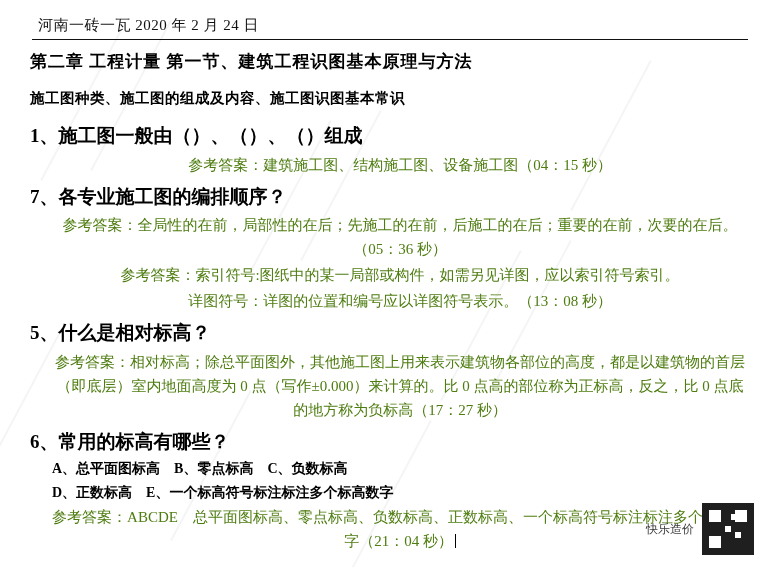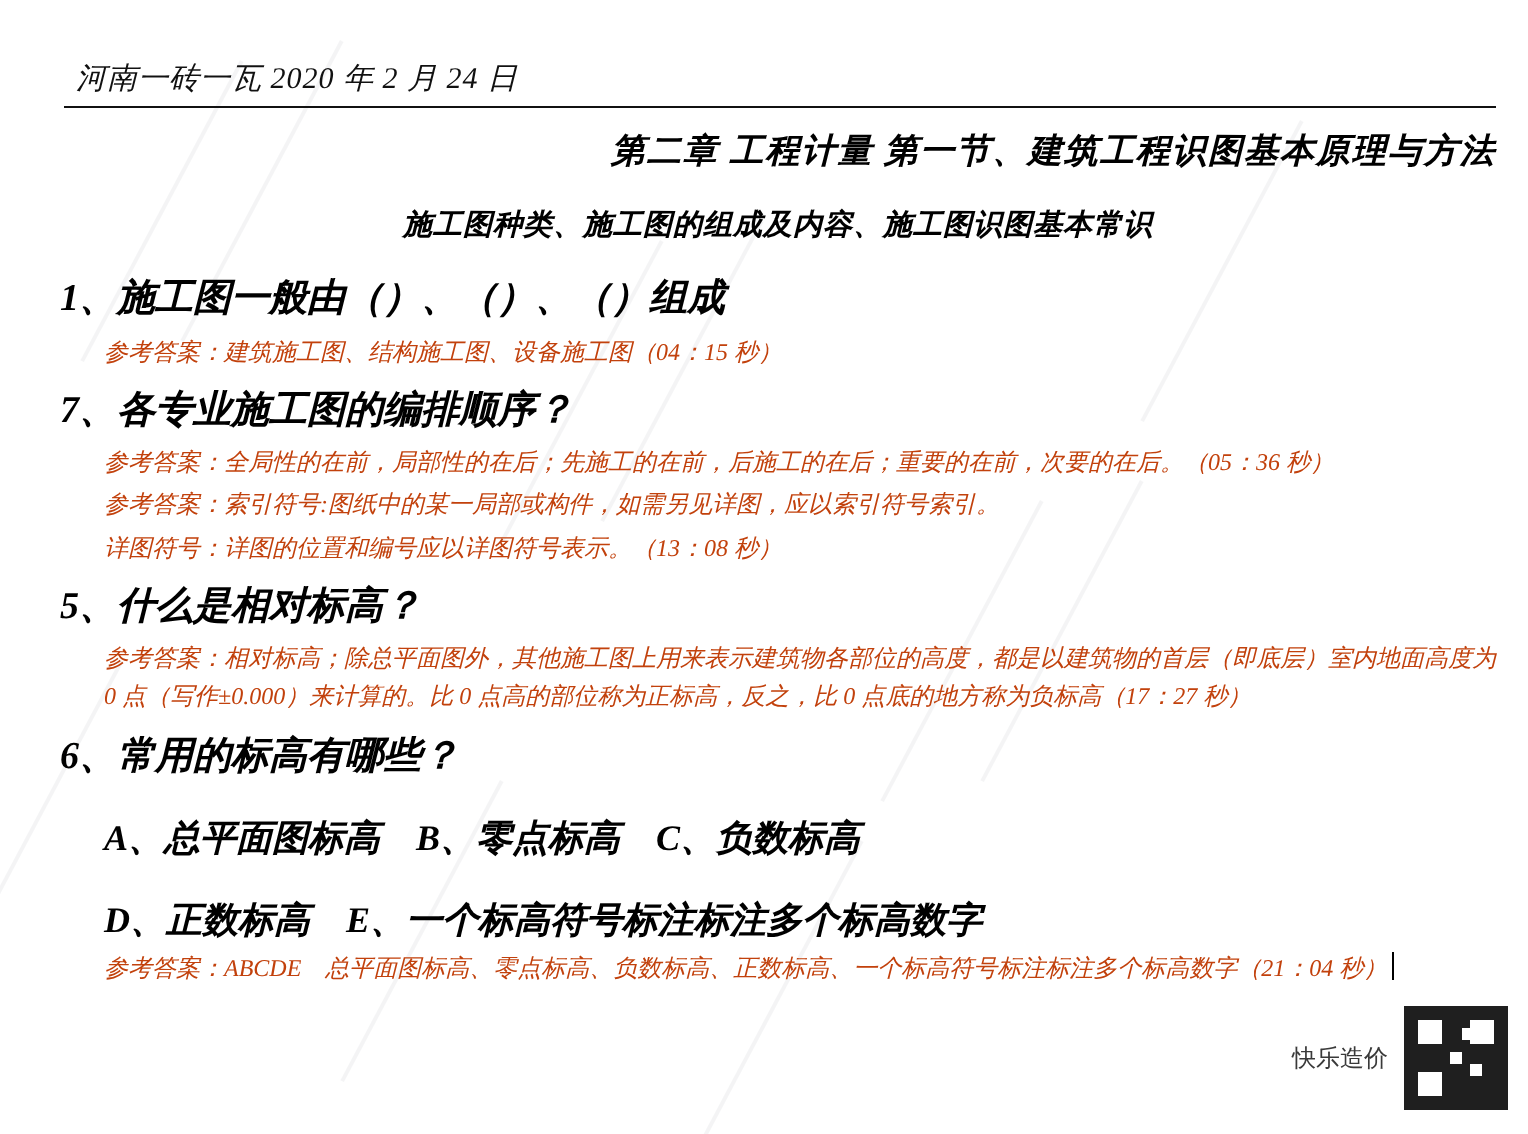--- a/index.html
+++ b/index.html
@@ -27,69 +27,69 @@
   .wm-stroke {
     position: absolute;
     border-left: 2px solid #9aa0a6;
     height: 170px;
     transform-origin: top left;
   }
 
   .page {
     position: relative;
     z-index: 2;
-    padding: 28px 16px 0 30px;
+    padding: 14px 16px 0 30px;
     box-sizing: border-box;
-    font-style: italic;
   }
 
   .header-line {
     font-size: 15px;
     color: #111;
     margin: 2px 0 0 8px;
     letter-spacing: 0.5px;
   }
   .rule {
     height: 0;
     border-top: 1px solid #111;
     margin: 4px 0 10px 2px;
   }
 
   .chapter-title {
-    text-align: right;
+    text-align: left;
     font-weight: bold;
     font-size: 17px;
     letter-spacing: 1px;
     margin: 6px 0 16px 0;
   }
   .section-title {
-    text-align: center;
+    text-align: left;
     font-weight: bold;
     font-size: 14.5px;
     margin: 0 0 14px 0;
     letter-spacing: 0.5px;
   }
 
   .q {
     font-size: 19px;
     font-weight: bold;
     margin: 6px 0 2px 0;
     line-height: 1.5;
   }
   .a {
-    color: #c2410c;
-    font-size: 12px;
+    color: #4d7c0f;
+    font-size: 15px;
     line-height: 1.6;
     margin: 0 0 2px 22px;
     text-indent: 0;
+    text-align: center;
   }
   .opt {
-    font-size: 18px;
+    font-size: 14px;
     font-weight: bold;
-    margin: 12px 0 0 22px;
+    margin: 2px 0 0 22px;
     line-height: 1.6;
   }
   .caret {
     display: inline-block;
     width: 1px;
     height: 14px;
     background: #000;
     vertical-align: -2px;
     margin-left: 2px;
   }

